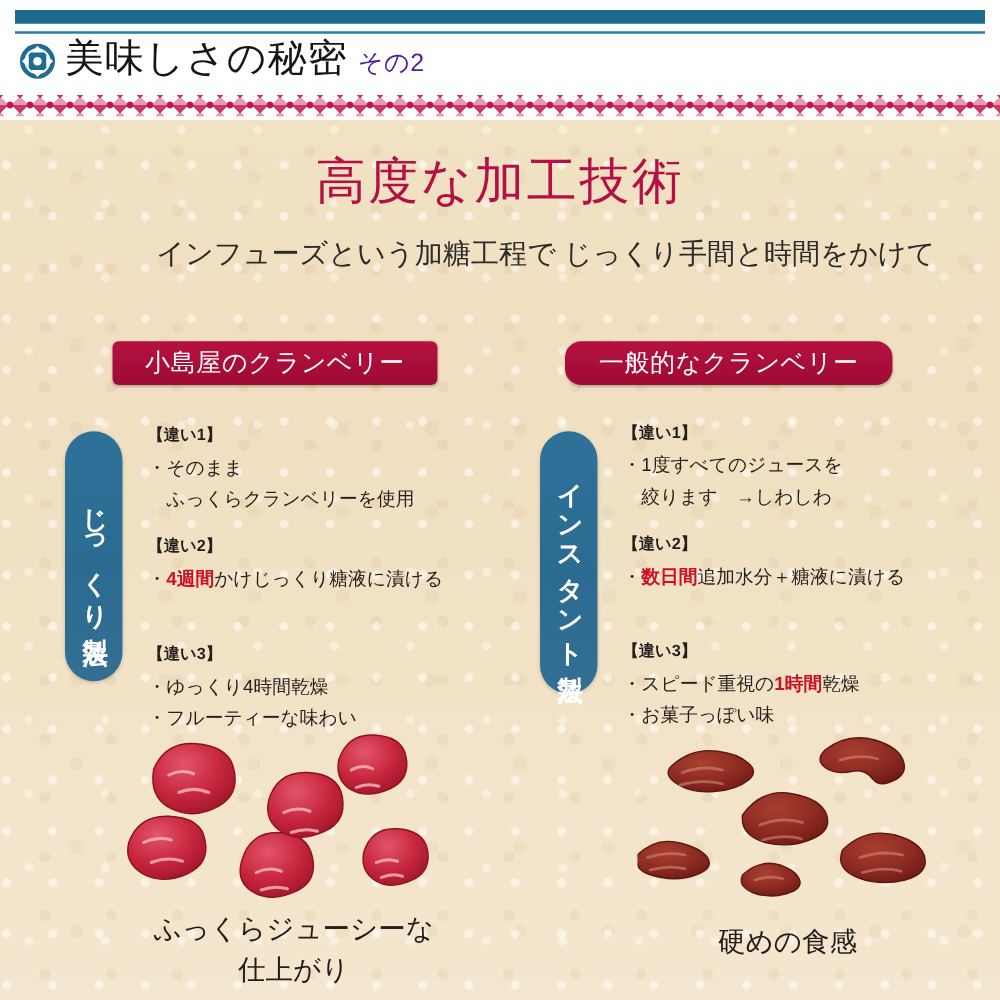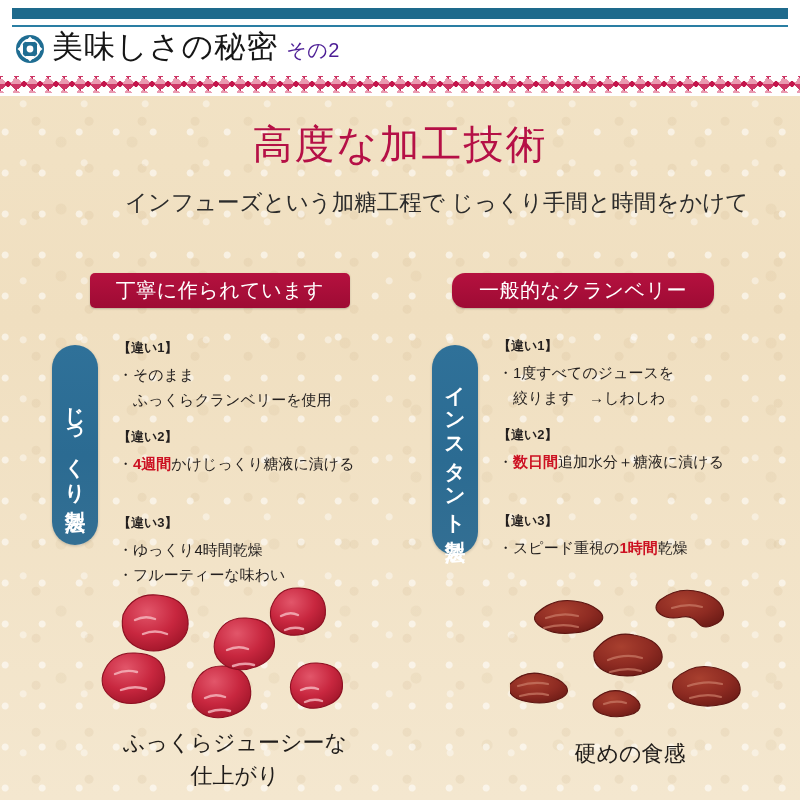--- a/index.html
+++ b/index.html
@@ -254,21 +254,21 @@
     <div class="ribbon-fade-top"></div>
     <div class="ribbon-fade-bottom"></div>
   </div>
 
   <div class="main-title">高度な加工技術</div>
 
   <div class="lead">
     <div>インフューズという加糖工程で じっくり手間と時間をかけて</div>
   </div>
 
-  <div class="banner left">丁寧に作られています</div>
+  <div class="banner left">小島屋のクランベリー</div>
   <div class="banner right">一般的なクランベリー</div>
 
   <div class="vtab left">じっくり製法</div>
   <div class="vtab right">インスタント製法</div>
 
   <div class="diffs left">
       <div class="diff-group">
         <div class="diff-head">【違い1】</div>
         <div class="diff-line"><span>・そのまま</span></div>
         <div class="diff-line"><span>　ふっくらクランベリーを使用</span></div>
@@ -289,20 +289,21 @@
         <div class="diff-line"><span>・1度すべてのジュースを</span></div>
         <div class="diff-line"><span>　絞ります　→しわしわ</span></div>
       </div>
       <div class="diff-group">
         <div class="diff-head">【違い2】</div>
         <div class="diff-line"><span>・</span><span class="hl">数日間</span><span>追加水分＋糖液に漬ける</span></div>
       </div>
       <div class="diff-group">
         <div class="diff-head">【違い3】</div>
         <div class="diff-line"><span>・スピード重視の</span><span class="hl">1時間</span><span>乾燥</span></div>
+        <div class="diff-line"><span>・お菓子っぽい味</span></div>
       </div>
     </div>
 
   <div class="berries left">
     <svg viewBox="0 0 250 160" width="250" height="160" aria-hidden="true">
       <defs>
         <radialGradient id="plumpFill" cx="38%" cy="30%" r="78%">
           <stop offset="0%" stop-color="#e2566a"></stop>
           <stop offset="55%" stop-color="#c8273f"></stop>
           <stop offset="100%" stop-color="#9e1428"></stop>

